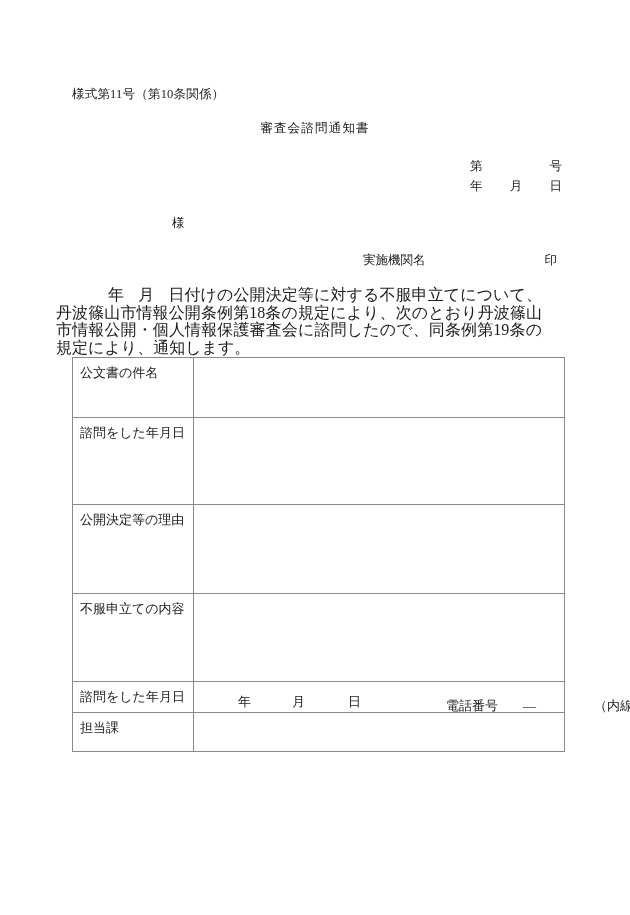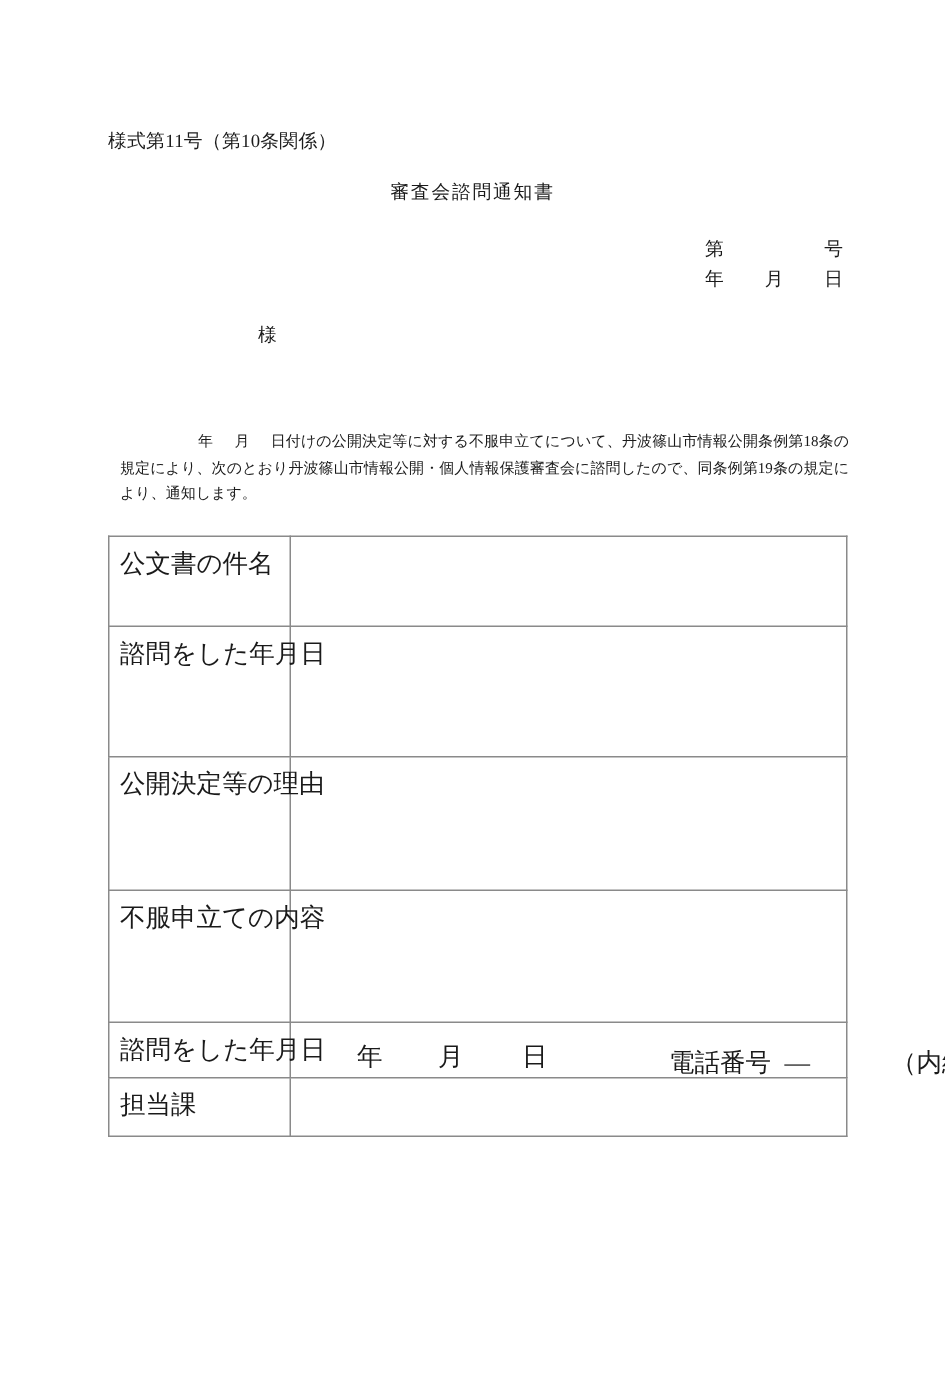--- a/index.html
+++ b/index.html
@@ -78,40 +78,40 @@
     width: 194px;
     display: flex;
     justify-content: space-between;
     font-size: 12.5px;
     white-space: nowrap;
   }
 
   
   .body-text {
     position: absolute;
-    left: 80px;
+    left: 56px;
     top: 286px;
     width: 486px;
-    font-size: 10px;
+    font-size: 16px;
     line-height: 17.6px;
     text-align: justify;
     text-justify: inter-character;
   }
   .body-text .indent { display: inline-block; width: 52px; }
   .body-text .gap-s { display: inline-block; width: 14px; }
 
   
   .form-table {
     position: absolute;
     left: 72px;
     top: 357px;
     width: 485px;
     border-collapse: collapse;
     table-layout: fixed;
-    font-size: 17px;
+    font-size: 13px;
   }
   .form-table td {
     border: 1px solid #8a8a8a;
     padding: 6px 0 0 7px;
     vertical-align: top;
     white-space: nowrap;
   }
   .form-table td.label { width: 113px; }
   .form-table td.value { width: 370px; padding-left: 0; }
 
@@ -167,20 +167,24 @@
       <span>年</span>
       <span class="sp"></span>
       <span>月</span>
       <span class="sp"></span>
       <span>日</span>
     </div>
   </div>
 
   <div class="addressee">様</div>
 
+  <div class="agency-line">
+    <span>実施機関名</span>
+    <span>印</span>
+  </div>
 
   <div class="body-text"><span class="indent"></span><span>年</span><span class="gap-s"></span><span>月</span><span class="gap-s"></span><span>日付けの公開決定等に対する不服申立てについて、丹波篠山市情報公開条例第18条の規定により、次のとおり丹波篠山市情報公開・個人情報保護審査会に諮問したので、同条例第19条の規定により、通知します。</span></div>
 
   <table class="form-table">
     <tbody>
       <tr class="r-title">
         <td class="label">公文書の件名</td>
         <td class="value"></td>
       </tr>
       <tr class="r-content">

